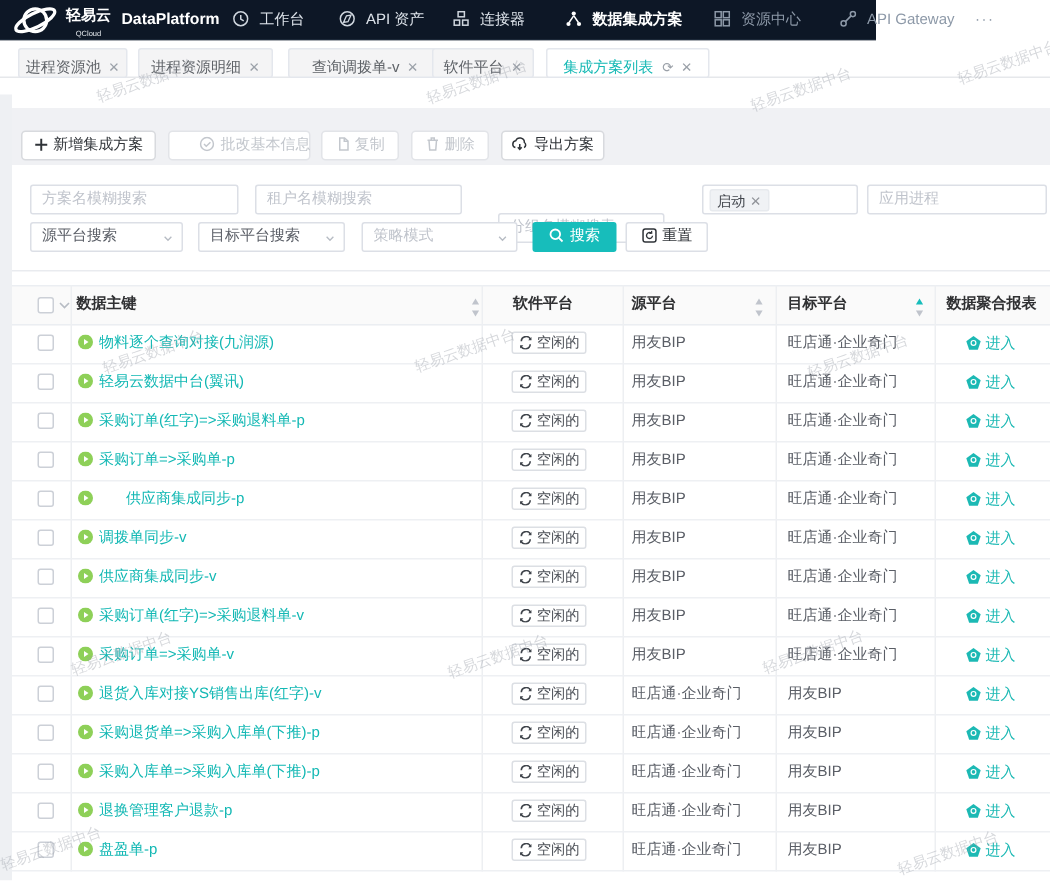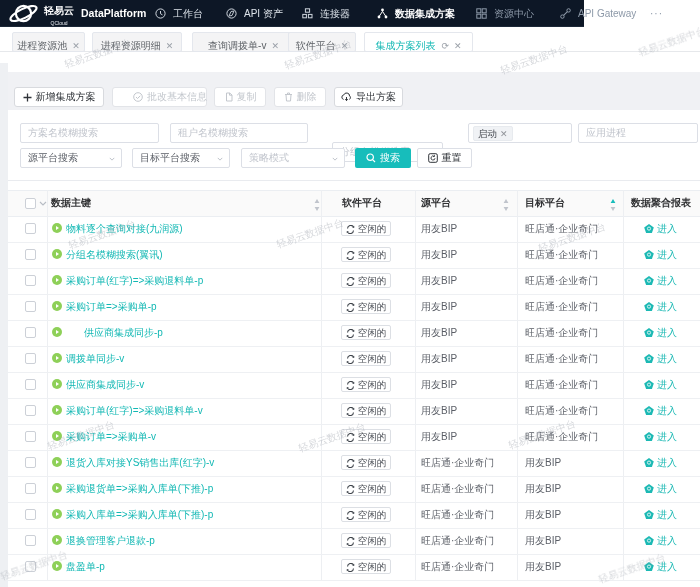--- a/index.html
+++ b/index.html
@@ -214,21 +214,21 @@
       <div class="enter" style="left:644px;top:222px;"><svg width="10" height="10" viewBox="0 0 10 10">
           <path d="M5 0l4.8 3.5-1.9 5.6H2.1L0.2 3.5z" fill="#1cb9b4"></path>
           <circle cx="5" cy="4.6" r="1.6" fill="none" stroke="#fff" stroke-width="0.8"></circle>
         </svg>进入</div>
       <div class="row-border" style="top:268px;"></div>
       <div class="cb" style="left:25px;top:249px;"></div>
       <svg class="dot" style="left:52px;top:249px;" viewBox="0 0 10 10">
         <circle cx="5" cy="5" r="5" fill="#8ed058"></circle>
         <path d="M4 3l3 2-3 2z" fill="#fff"></path>
       </svg>
-      <div class="cell link" style="left:66px;top:243px;">分组名模糊搜索(翼讯)</div>
+      <div class="cell link" style="left:66px;top:243px;">轻易云数据中台(翼讯)</div>
       <div class="badge" style="left:341px;top:247px;"><svg width="9" height="9" viewBox="0 0 10 10">
           <g fill="none" stroke="#3f444b" stroke-width="1.2">
             <path d="M8.6 2.6A3.6 3.6 0 0 0 1.7 3.9"></path>
             <path d="M1.4 7.4A3.6 3.6 0 0 0 8.3 6.1"></path>
           </g>
           <path d="M9.2 0.7v2.4H6.8z" fill="#3f444b"></path>
           <path d="M0.8 9.3V6.9h2.4z" fill="#3f444b"></path>
         </svg>空闲的</div>
       <div class="cell" style="left:421px;top:243px;">用友BIP</div>
       <div class="cell" style="left:525px;top:243px;">旺店通·企业奇门</div>

